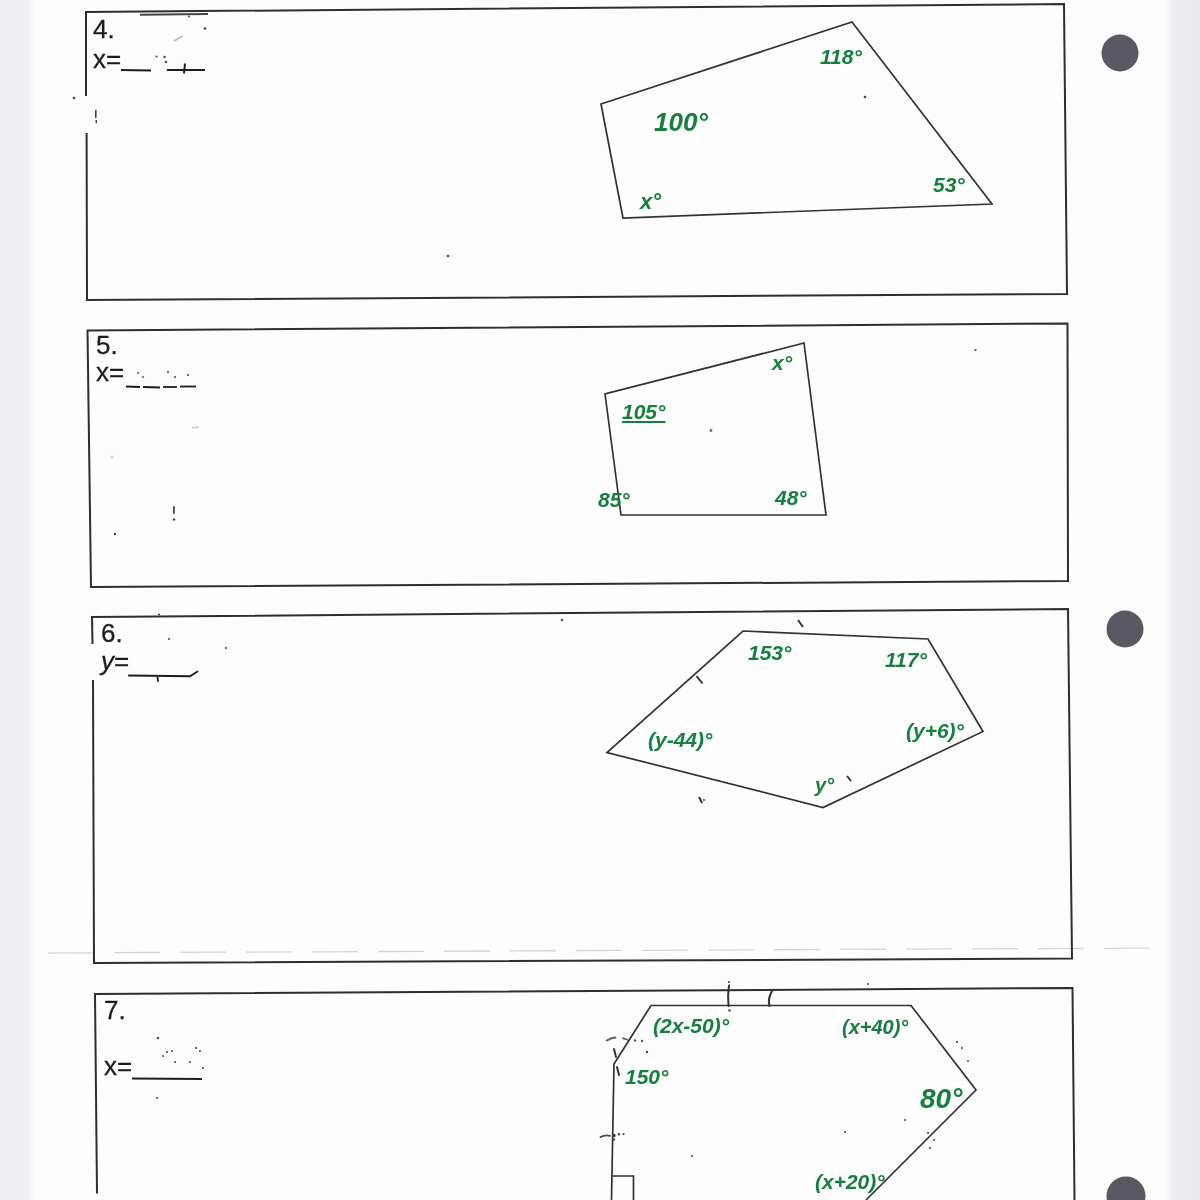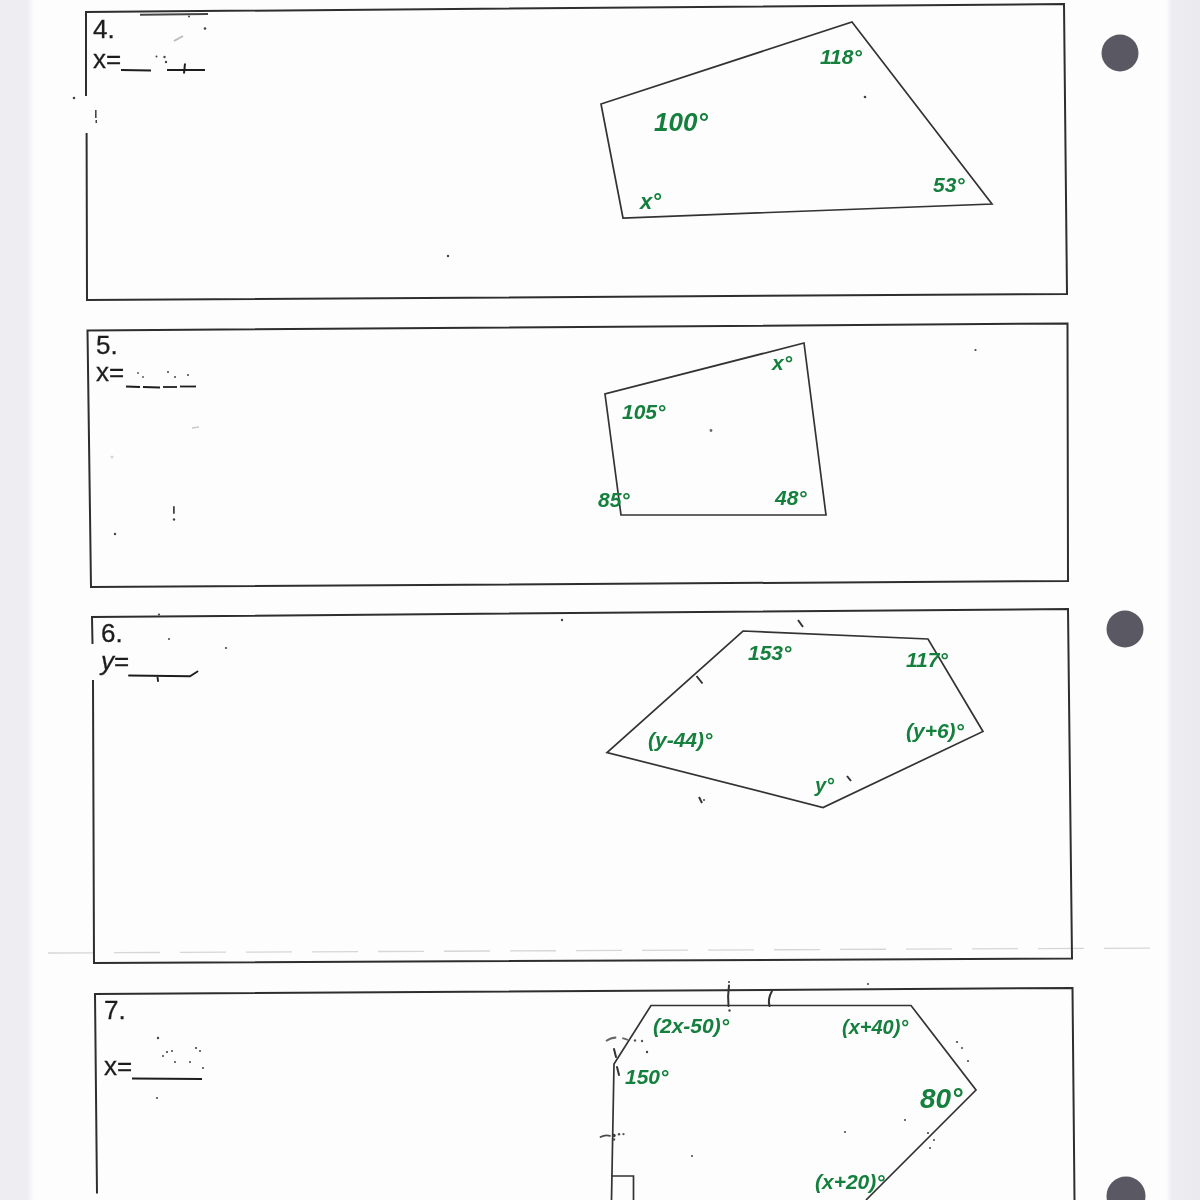--- a/index.html
+++ b/index.html
@@ -191,29 +191,29 @@
 <div class="lbl" style="left:820.0px;top:46.2px;font-size:21px;">118°</div>
 
 <div class="lbl" style="left:616.0px;top:109.2px;font-size:26px;margin-left:38px;">100°</div>
 
 <div class="lbl" style="left:640.0px;top:191.4px;font-size:22px;">x°</div>
 
 <div class="lbl" style="left:933.0px;top:174.2px;font-size:21px;">53°</div>
 
 <div class="lbl" style="left:772.0px;top:352.2px;font-size:21px;">x°</div>
 
-<div class="lbl" style="left:622.0px;top:401.2px;font-size:21px;">105°</div>
+<div class="lbl" style="left:622.0px;top:401.2px;font-size:21px;text-decoration:underline;">105°</div>
 
 <div class="lbl" style="left:598px;top:489.2px;font-size:21px;">85°</div>
 
 <div class="lbl" style="left:775.0px;top:487.2px;font-size:21px;">48°</div>
 
 <div class="lbl" style="left:748.0px;top:642.2px;font-size:21px;">153°</div>
 
-<div class="lbl" style="left:885.0px;top:649.2px;font-size:21px;margin-left:21px;">117°</div>
+<div class="lbl" style="left:885.0px;top:649.2px;font-size:21px;">117°</div>
 
 <div class="lbl" style="left:906.0px;top:720.2px;font-size:21px;">(y+6)°</div>
 
 <div class="lbl" style="left:648.0px;top:729.2px;font-size:21px;">(y-44)°</div>
 
 <div class="lbl" style="left:815.0px;top:775.1px;font-size:20px;">y°</div>
 
 <div class="lbl" style="left:653.0px;top:1015.2px;font-size:21px;">(2x-50)°</div>
 
 <div class="lbl" style="left:842.0px;top:1017.2px;font-size:20px;">(x+40)°</div>

